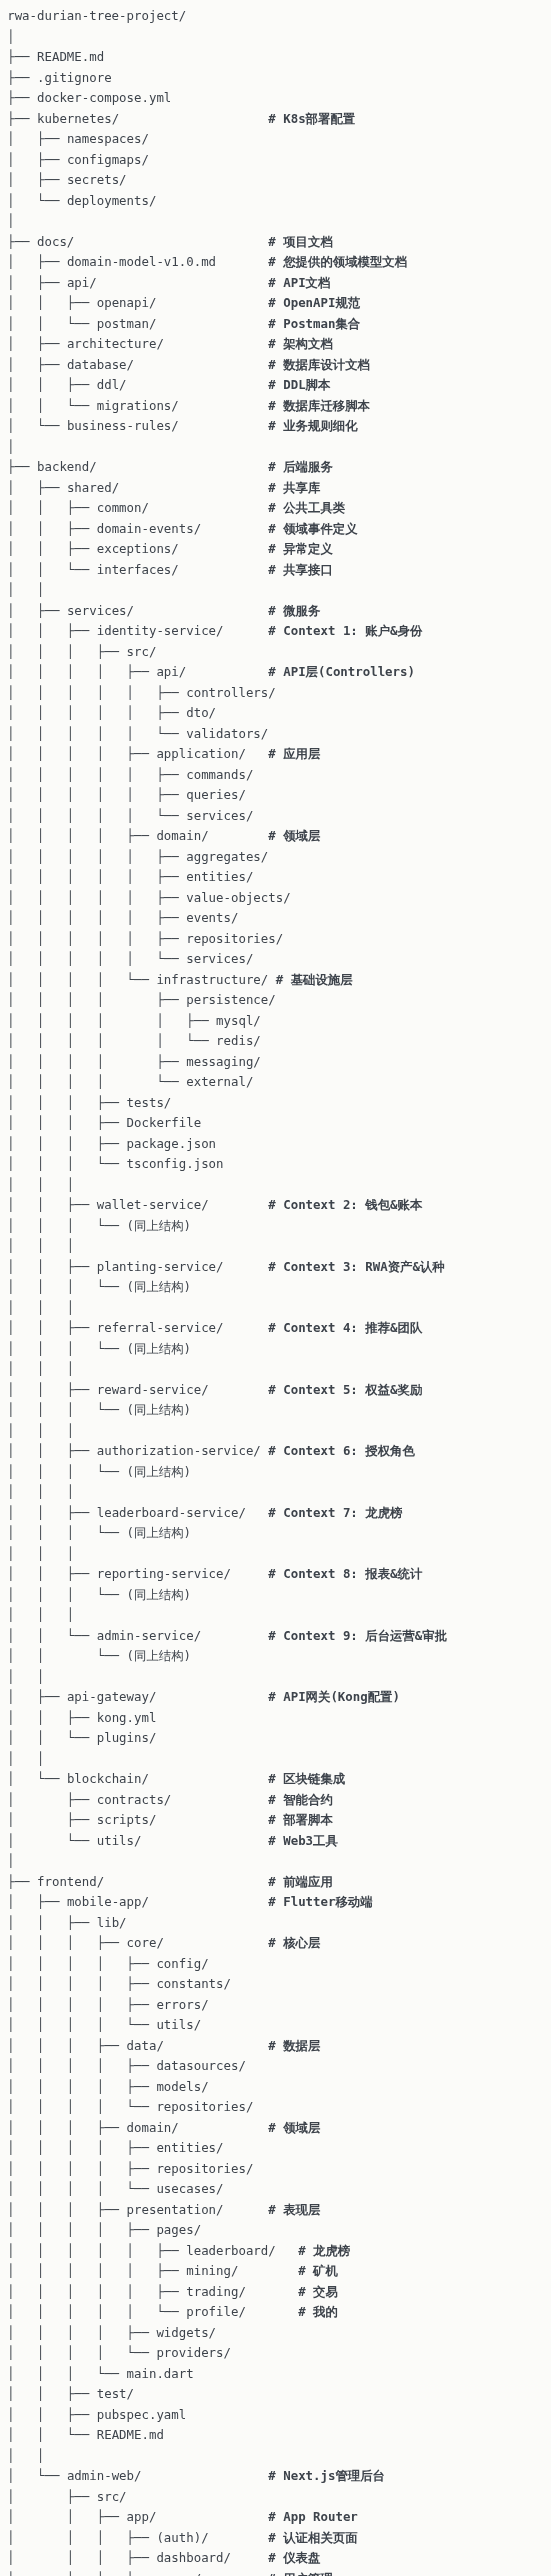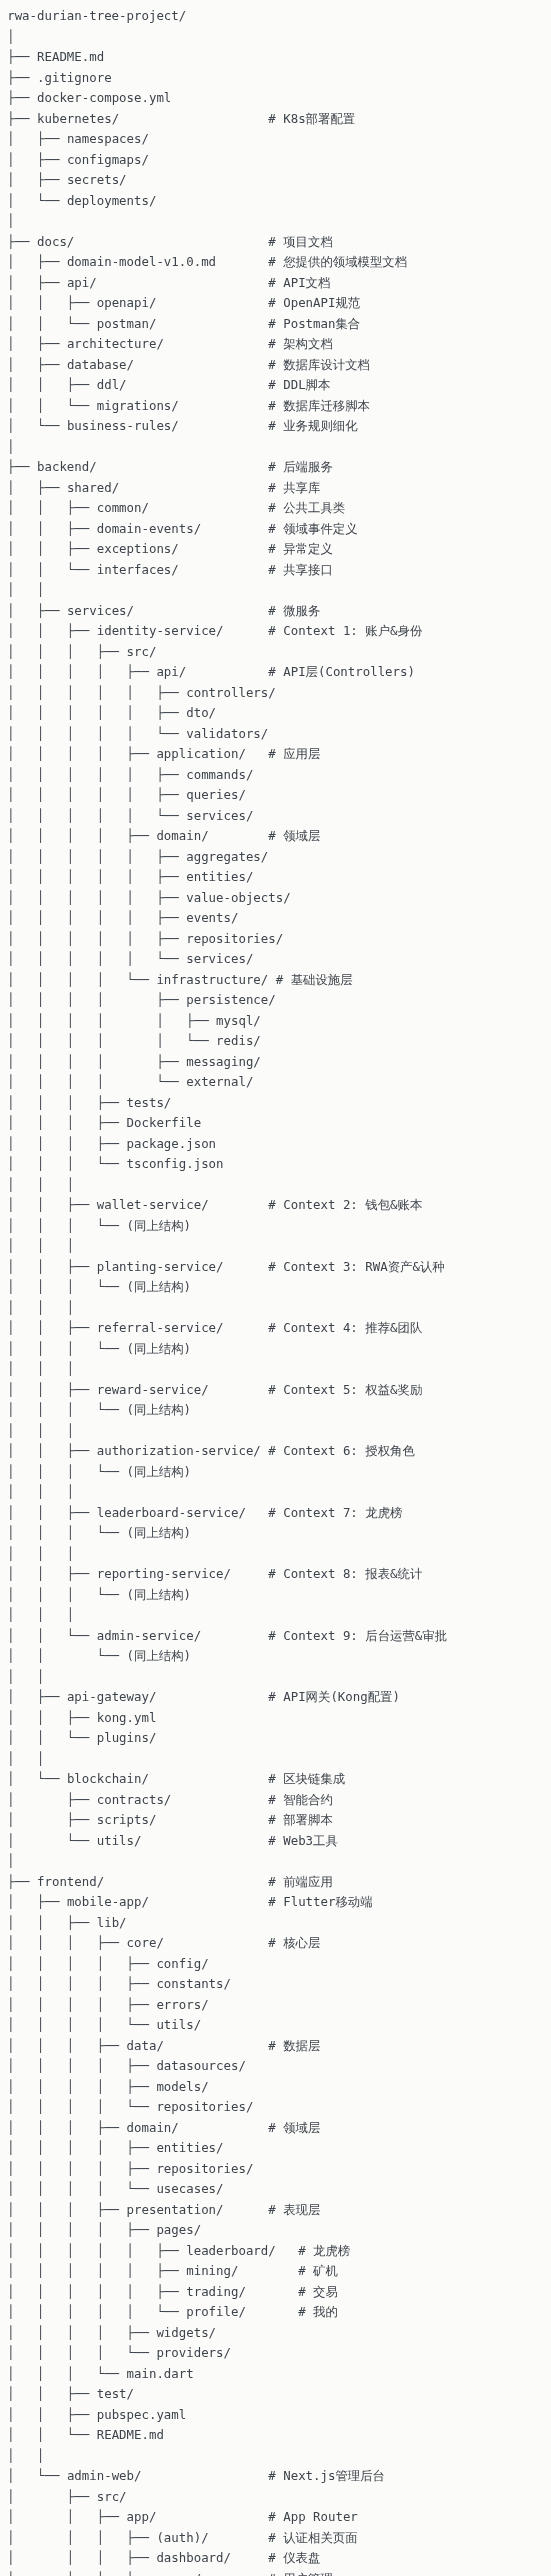--- a/index.html
+++ b/index.html
@@ -21,19 +21,19 @@
     color: #3d434b;
     white-space: pre;
   }
   .tree-row {
     display: block;
     height: 20.5px;
     white-space: pre;
   }
   .branch  { color: #3d434b; }
   .entry   { color: #3d434b; }
-  .comment { color: #3d434b; }
+  .comment { color: #3d434b; font-weight: bold; }
 </style>
 </head>
 <body>
 
 <pre class="file-tree"><div class="tree-row"><span class="entry">rwa-durian-tree-project/</span></div><div class="tree-row"><span class="branch">│</span></div><div class="tree-row"><span class="branch">├── </span><span class="entry">README.md</span></div><div class="tree-row"><span class="branch">├── </span><span class="entry">.gitignore</span></div><div class="tree-row"><span class="branch">├── </span><span class="entry">docker-compose.yml</span></div><div class="tree-row"><span class="branch">├── </span><span class="entry">kubernetes/</span><span class="pad">                    </span><span class="comment"># K8s部署配置</span></div><div class="tree-row"><span class="branch">│   ├── </span><span class="entry">namespaces/</span></div><div class="tree-row"><span class="branch">│   ├── </span><span class="entry">configmaps/</span></div><div class="tree-row"><span class="branch">│   ├── </span><span class="entry">secrets/</span></div><div class="tree-row"><span class="branch">│   └── </span><span class="entry">deployments/</span></div><div class="tree-row"><span class="branch">│</span></div><div class="tree-row"><span class="branch">├── </span><span class="entry">docs/</span><span class="pad">                          </span><span class="comment"># 项目文档</span></div><div class="tree-row"><span class="branch">│   ├── </span><span class="entry">domain-model-v1.0.md</span><span class="pad">       </span><span class="comment"># 您提供的领域模型文档</span></div><div class="tree-row"><span class="branch">│   ├── </span><span class="entry">api/</span><span class="pad">                       </span><span class="comment"># API文档</span></div><div class="tree-row"><span class="branch">│   │   ├── </span><span class="entry">openapi/</span><span class="pad">               </span><span class="comment"># OpenAPI规范</span></div><div class="tree-row"><span class="branch">│   │   └── </span><span class="entry">postman/</span><span class="pad">               </span><span class="comment"># Postman集合</span></div><div class="tree-row"><span class="branch">│   ├── </span><span class="entry">architecture/</span><span class="pad">              </span><span class="comment"># 架构文档</span></div><div class="tree-row"><span class="branch">│   ├── </span><span class="entry">database/</span><span class="pad">                  </span><span class="comment"># 数据库设计文档</span></div><div class="tree-row"><span class="branch">│   │   ├── </span><span class="entry">ddl/</span><span class="pad">                   </span><span class="comment"># DDL脚本</span></div><div class="tree-row"><span class="branch">│   │   └── </span><span class="entry">migrations/</span><span class="pad">            </span><span class="comment"># 数据库迁移脚本</span></div><div class="tree-row"><span class="branch">│   └── </span><span class="entry">business-rules/</span><span class="pad">            </span><span class="comment"># 业务规则细化</span></div><div class="tree-row"><span class="branch">│</span></div><div class="tree-row"><span class="branch">├── </span><span class="entry">backend/</span><span class="pad">                       </span><span class="comment"># 后端服务</span></div><div class="tree-row"><span class="branch">│   ├── </span><span class="entry">shared/</span><span class="pad">                    </span><span class="comment"># 共享库</span></div><div class="tree-row"><span class="branch">│   │   ├── </span><span class="entry">common/</span><span class="pad">                </span><span class="comment"># 公共工具类</span></div><div class="tree-row"><span class="branch">│   │   ├── </span><span class="entry">domain-events/</span><span class="pad">         </span><span class="comment"># 领域事件定义</span></div><div class="tree-row"><span class="branch">│   │   ├── </span><span class="entry">exceptions/</span><span class="pad">            </span><span class="comment"># 异常定义</span></div><div class="tree-row"><span class="branch">│   │   └── </span><span class="entry">interfaces/</span><span class="pad">            </span><span class="comment"># 共享接口</span></div><div class="tree-row"><span class="branch">│   │</span></div><div class="tree-row"><span class="branch">│   ├── </span><span class="entry">services/</span><span class="pad">                  </span><span class="comment"># 微服务</span></div><div class="tree-row"><span class="branch">│   │   ├── </span><span class="entry">identity-service/</span><span class="pad">      </span><span class="comment"># Context 1: 账户&amp;身份</span></div><div class="tree-row"><span class="branch">│   │   │   ├── </span><span class="entry">src/</span></div><div class="tree-row"><span class="branch">│   │   │   │   ├── </span><span class="entry">api/</span><span class="pad">           </span><span class="comment"># API层(Controllers)</span></div><div class="tree-row"><span class="branch">│   │   │   │   │   ├── </span><span class="entry">controllers/</span></div><div class="tree-row"><span class="branch">│   │   │   │   │   ├── </span><span class="entry">dto/</span></div><div class="tree-row"><span class="branch">│   │   │   │   │   └── </span><span class="entry">validators/</span></div><div class="tree-row"><span class="branch">│   │   │   │   ├── </span><span class="entry">application/</span><span class="pad">   </span><span class="comment"># 应用层</span></div><div class="tree-row"><span class="branch">│   │   │   │   │   ├── </span><span class="entry">commands/</span></div><div class="tree-row"><span class="branch">│   │   │   │   │   ├── </span><span class="entry">queries/</span></div><div class="tree-row"><span class="branch">│   │   │   │   │   └── </span><span class="entry">services/</span></div><div class="tree-row"><span class="branch">│   │   │   │   ├── </span><span class="entry">domain/</span><span class="pad">        </span><span class="comment"># 领域层</span></div><div class="tree-row"><span class="branch">│   │   │   │   │   ├── </span><span class="entry">aggregates/</span></div><div class="tree-row"><span class="branch">│   │   │   │   │   ├── </span><span class="entry">entities/</span></div><div class="tree-row"><span class="branch">│   │   │   │   │   ├── </span><span class="entry">value-objects/</span></div><div class="tree-row"><span class="branch">│   │   │   │   │   ├── </span><span class="entry">events/</span></div><div class="tree-row"><span class="branch">│   │   │   │   │   ├── </span><span class="entry">repositories/</span></div><div class="tree-row"><span class="branch">│   │   │   │   │   └── </span><span class="entry">services/</span></div><div class="tree-row"><span class="branch">│   │   │   │   └── </span><span class="entry">infrastructure/</span><span class="pad"> </span><span class="comment"># 基础设施层</span></div><div class="tree-row"><span class="branch">│   │   │   │       ├── </span><span class="entry">persistence/</span></div><div class="tree-row"><span class="branch">│   │   │   │       │   ├── </span><span class="entry">mysql/</span></div><div class="tree-row"><span class="branch">│   │   │   │       │   └── </span><span class="entry">redis/</span></div><div class="tree-row"><span class="branch">│   │   │   │       ├── </span><span class="entry">messaging/</span></div><div class="tree-row"><span class="branch">│   │   │   │       └── </span><span class="entry">external/</span></div><div class="tree-row"><span class="branch">│   │   │   ├── </span><span class="entry">tests/</span></div><div class="tree-row"><span class="branch">│   │   │   ├── </span><span class="entry">Dockerfile</span></div><div class="tree-row"><span class="branch">│   │   │   ├── </span><span class="entry">package.json</span></div><div class="tree-row"><span class="branch">│   │   │   └── </span><span class="entry">tsconfig.json</span></div><div class="tree-row"><span class="branch">│   │   │</span></div><div class="tree-row"><span class="branch">│   │   ├── </span><span class="entry">wallet-service/</span><span class="pad">        </span><span class="comment"># Context 2: 钱包&amp;账本</span></div><div class="tree-row"><span class="branch">│   │   │   └── </span><span class="entry">(同上结构)</span></div><div class="tree-row"><span class="branch">│   │   │</span></div><div class="tree-row"><span class="branch">│   │   ├── </span><span class="entry">planting-service/</span><span class="pad">      </span><span class="comment"># Context 3: RWA资产&amp;认种</span></div><div class="tree-row"><span class="branch">│   │   │   └── </span><span class="entry">(同上结构)</span></div><div class="tree-row"><span class="branch">│   │   │</span></div><div class="tree-row"><span class="branch">│   │   ├── </span><span class="entry">referral-service/</span><span class="pad">      </span><span class="comment"># Context 4: 推荐&amp;团队</span></div><div class="tree-row"><span class="branch">│   │   │   └── </span><span class="entry">(同上结构)</span></div><div class="tree-row"><span class="branch">│   │   │</span></div><div class="tree-row"><span class="branch">│   │   ├── </span><span class="entry">reward-service/</span><span class="pad">        </span><span class="comment"># Context 5: 权益&amp;奖励</span></div><div class="tree-row"><span class="branch">│   │   │   └── </span><span class="entry">(同上结构)</span></div><div class="tree-row"><span class="branch">│   │   │</span></div><div class="tree-row"><span class="branch">│   │   ├── </span><span class="entry">authorization-service/</span><span class="pad"> </span><span class="comment"># Context 6: 授权角色</span></div><div class="tree-row"><span class="branch">│   │   │   └── </span><span class="entry">(同上结构)</span></div><div class="tree-row"><span class="branch">│   │   │</span></div><div class="tree-row"><span class="branch">│   │   ├── </span><span class="entry">leaderboard-service/</span><span class="pad">   </span><span class="comment"># Context 7: 龙虎榜</span></div><div class="tree-row"><span class="branch">│   │   │   └── </span><span class="entry">(同上结构)</span></div><div class="tree-row"><span class="branch">│   │   │</span></div><div class="tree-row"><span class="branch">│   │   ├── </span><span class="entry">reporting-service/</span><span class="pad">     </span><span class="comment"># Context 8: 报表&amp;统计</span></div><div class="tree-row"><span class="branch">│   │   │   └── </span><span class="entry">(同上结构)</span></div><div class="tree-row"><span class="branch">│   │   │</span></div><div class="tree-row"><span class="branch">│   │   └── </span><span class="entry">admin-service/</span><span class="pad">         </span><span class="comment"># Context 9: 后台运营&amp;审批</span></div><div class="tree-row"><span class="branch">│   │       └── </span><span class="entry">(同上结构)</span></div><div class="tree-row"><span class="branch">│   │</span></div><div class="tree-row"><span class="branch">│   ├── </span><span class="entry">api-gateway/</span><span class="pad">               </span><span class="comment"># API网关(Kong配置)</span></div><div class="tree-row"><span class="branch">│   │   ├── </span><span class="entry">kong.yml</span></div><div class="tree-row"><span class="branch">│   │   └── </span><span class="entry">plugins/</span></div><div class="tree-row"><span class="branch">│   │</span></div><div class="tree-row"><span class="branch">│   └── </span><span class="entry">blockchain/</span><span class="pad">                </span><span class="comment"># 区块链集成</span></div><div class="tree-row"><span class="branch">│       ├── </span><span class="entry">contracts/</span><span class="pad">             </span><span class="comment"># 智能合约</span></div><div class="tree-row"><span class="branch">│       ├── </span><span class="entry">scripts/</span><span class="pad">               </span><span class="comment"># 部署脚本</span></div><div class="tree-row"><span class="branch">│       └── </span><span class="entry">utils/</span><span class="pad">                 </span><span class="comment"># Web3工具</span></div><div class="tree-row"><span class="branch">│</span></div><div class="tree-row"><span class="branch">├── </span><span class="entry">frontend/</span><span class="pad">                      </span><span class="comment"># 前端应用</span></div><div class="tree-row"><span class="branch">│   ├── </span><span class="entry">mobile-app/</span><span class="pad">                </span><span class="comment"># Flutter移动端</span></div><div class="tree-row"><span class="branch">│   │   ├── </span><span class="entry">lib/</span></div><div class="tree-row"><span class="branch">│   │   │   ├── </span><span class="entry">core/</span><span class="pad">              </span><span class="comment"># 核心层</span></div><div class="tree-row"><span class="branch">│   │   │   │   ├── </span><span class="entry">config/</span></div><div class="tree-row"><span class="branch">│   │   │   │   ├── </span><span class="entry">constants/</span></div><div class="tree-row"><span class="branch">│   │   │   │   ├── </span><span class="entry">errors/</span></div><div class="tree-row"><span class="branch">│   │   │   │   └── </span><span class="entry">utils/</span></div><div class="tree-row"><span class="branch">│   │   │   ├── </span><span class="entry">data/</span><span class="pad">              </span><span class="comment"># 数据层</span></div><div class="tree-row"><span class="branch">│   │   │   │   ├── </span><span class="entry">datasources/</span></div><div class="tree-row"><span class="branch">│   │   │   │   ├── </span><span class="entry">models/</span></div><div class="tree-row"><span class="branch">│   │   │   │   └── </span><span class="entry">repositories/</span></div><div class="tree-row"><span class="branch">│   │   │   ├── </span><span class="entry">domain/</span><span class="pad">            </span><span class="comment"># 领域层</span></div><div class="tree-row"><span class="branch">│   │   │   │   ├── </span><span class="entry">entities/</span></div><div class="tree-row"><span class="branch">│   │   │   │   ├── </span><span class="entry">repositories/</span></div><div class="tree-row"><span class="branch">│   │   │   │   └── </span><span class="entry">usecases/</span></div><div class="tree-row"><span class="branch">│   │   │   ├── </span><span class="entry">presentation/</span><span class="pad">      </span><span class="comment"># 表现层</span></div><div class="tree-row"><span class="branch">│   │   │   │   ├── </span><span class="entry">pages/</span></div><div class="tree-row"><span class="branch">│   │   │   │   │   ├── </span><span class="entry">leaderboard/</span><span class="pad">   </span><span class="comment"># 龙虎榜</span></div><div class="tree-row"><span class="branch">│   │   │   │   │   ├── </span><span class="entry">mining/</span><span class="pad">        </span><span class="comment"># 矿机</span></div><div class="tree-row"><span class="branch">│   │   │   │   │   ├── </span><span class="entry">trading/</span><span class="pad">       </span><span class="comment"># 交易</span></div><div class="tree-row"><span class="branch">│   │   │   │   │   └── </span><span class="entry">profile/</span><span class="pad">       </span><span class="comment"># 我的</span></div><div class="tree-row"><span class="branch">│   │   │   │   ├── </span><span class="entry">widgets/</span></div><div class="tree-row"><span class="branch">│   │   │   │   └── </span><span class="entry">providers/</span></div><div class="tree-row"><span class="branch">│   │   │   └── </span><span class="entry">main.dart</span></div><div class="tree-row"><span class="branch">│   │   ├── </span><span class="entry">test/</span></div><div class="tree-row"><span class="branch">│   │   ├── </span><span class="entry">pubspec.yaml</span></div><div class="tree-row"><span class="branch">│   │   └── </span><span class="entry">README.md</span></div><div class="tree-row"><span class="branch">│   │</span></div><div class="tree-row"><span class="branch">│   └── </span><span class="entry">admin-web/</span><span class="pad">                 </span><span class="comment"># Next.js管理后台</span></div><div class="tree-row"><span class="branch">│       ├── </span><span class="entry">src/</span></div><div class="tree-row"><span class="branch">│       │   ├── </span><span class="entry">app/</span><span class="pad">               </span><span class="comment"># App Router</span></div><div class="tree-row"><span class="branch">│       │   │   ├── </span><span class="entry">(auth)/</span><span class="pad">        </span><span class="comment"># 认证相关页面</span></div><div class="tree-row"><span class="branch">│       │   │   ├── </span><span class="entry">dashboard/</span><span class="pad">     </span><span class="comment"># 仪表盘</span></div><div class="tree-row"><span class="branch">│       │   │   ├── </span><span class="entry">users/</span><span class="pad">         </span><span class="comment"># 用户管理</span></div></pre>
 
 
 </body></html>

